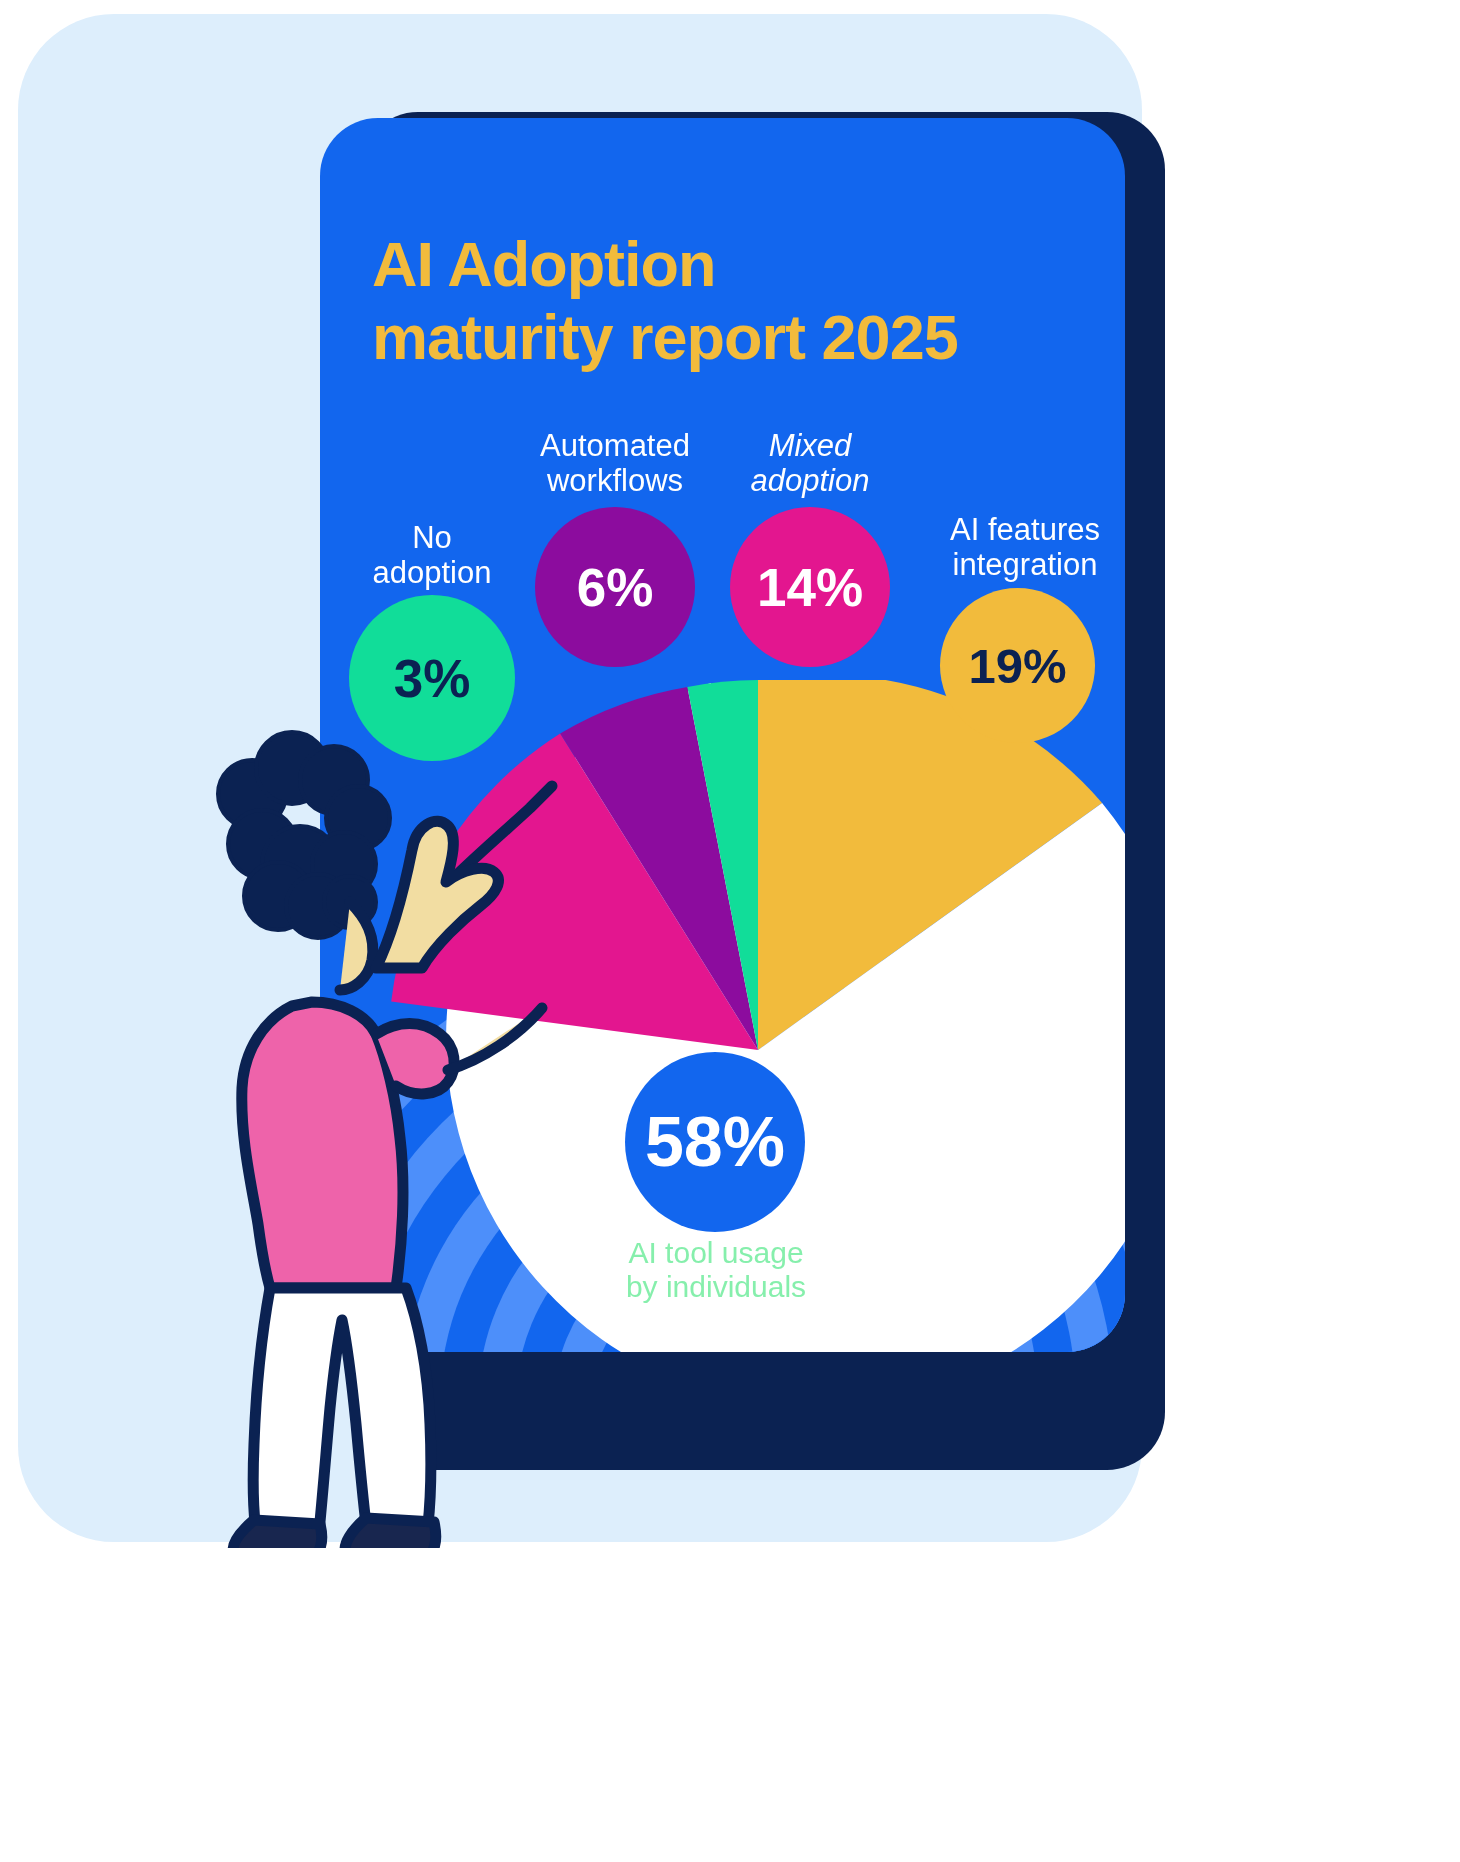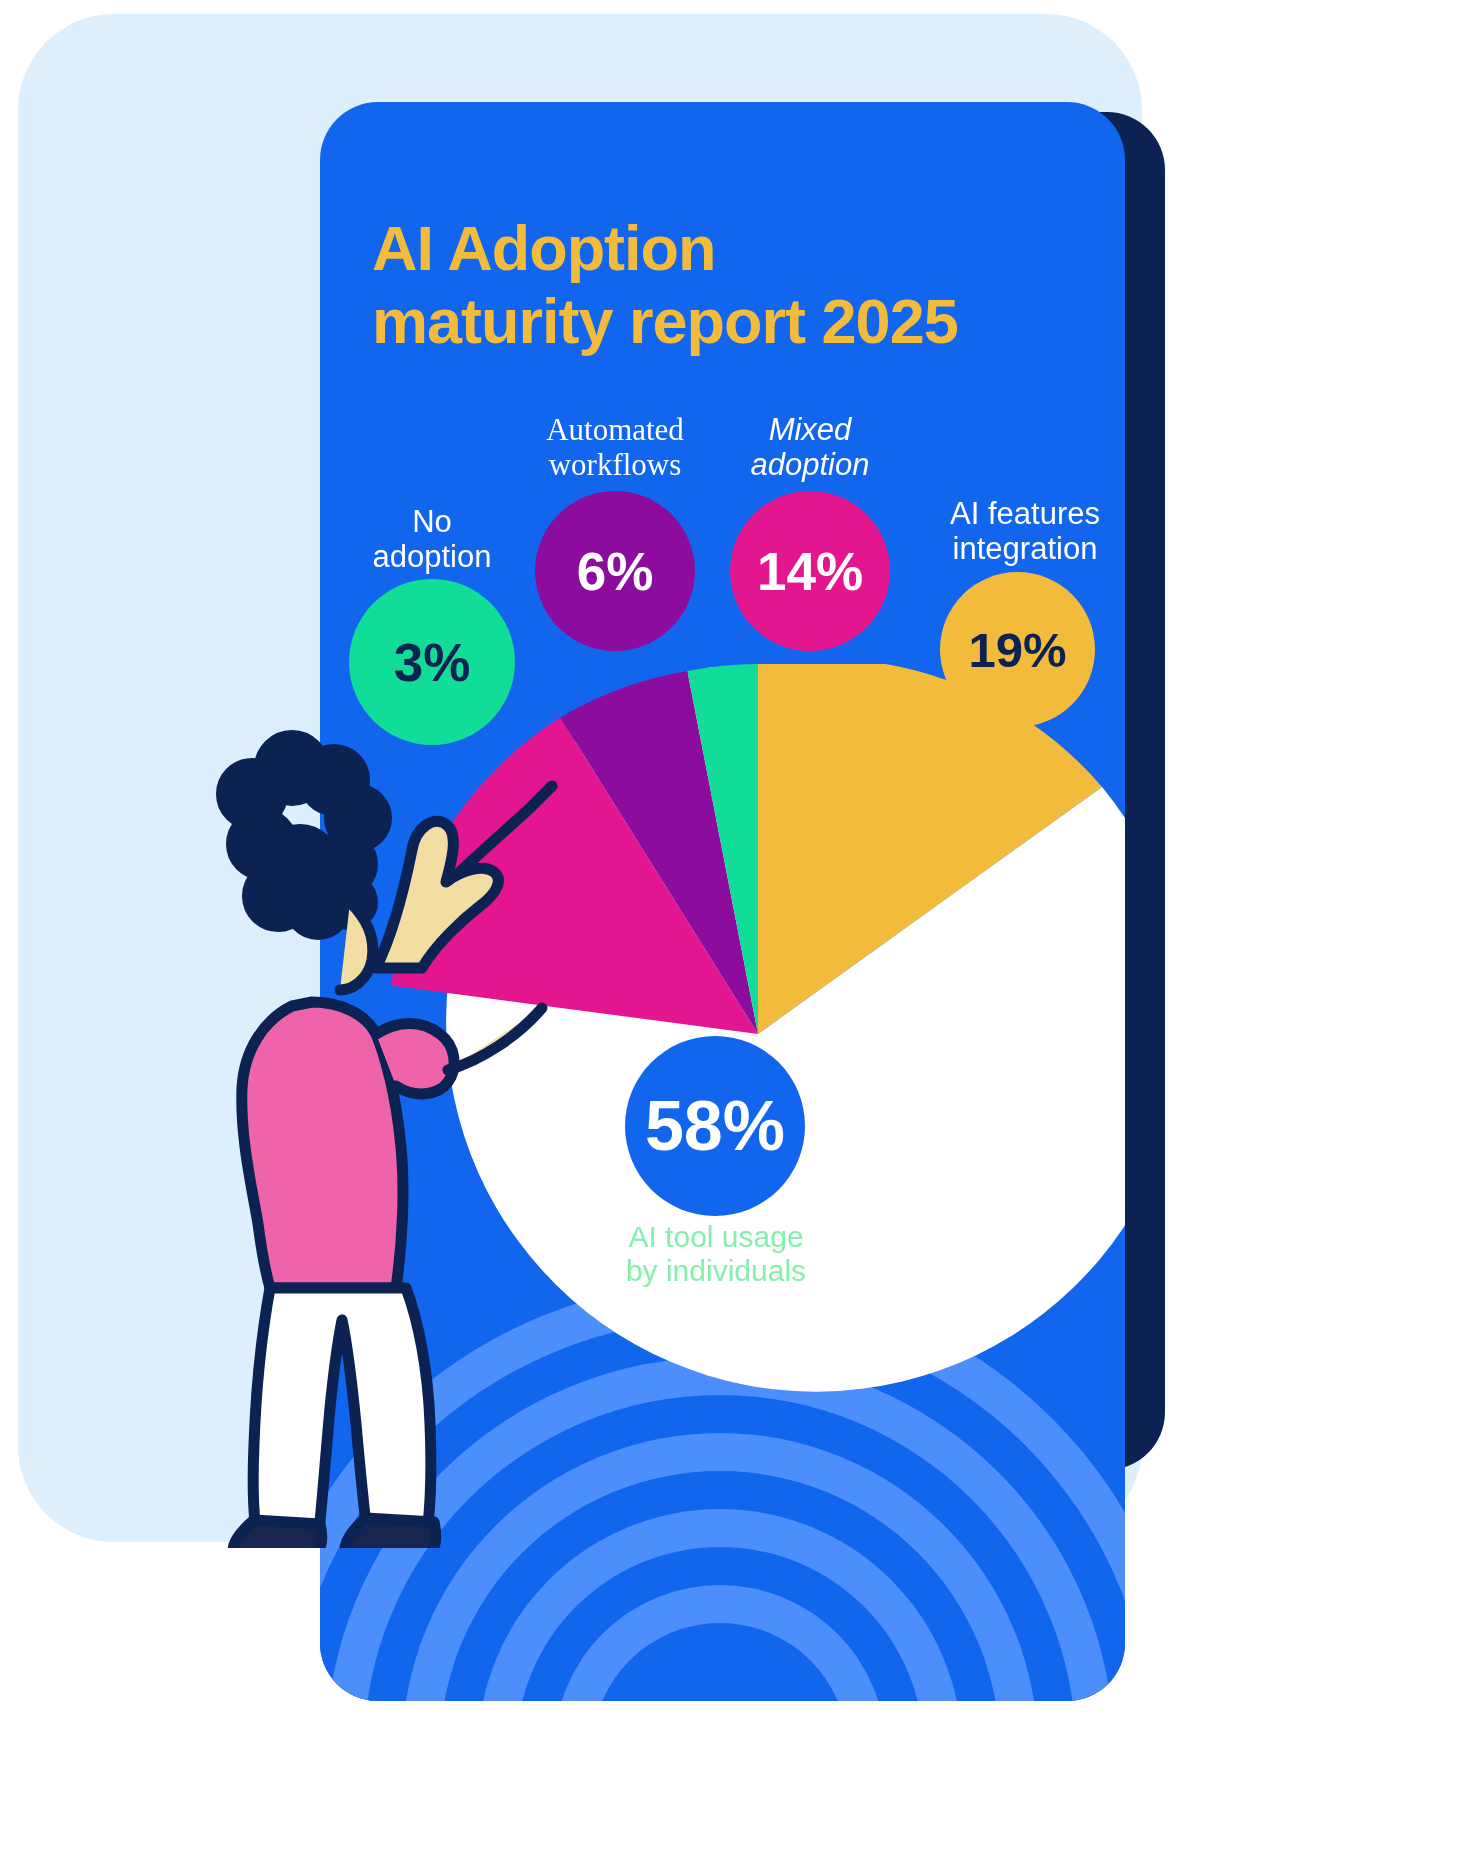--- a/index.html
+++ b/index.html
@@ -8,21 +8,21 @@
   #stage{position:relative;width:1460px;height:1862px;}
 
   
   .bg-panel{position:absolute;left:18px;top:14px;width:1124px;height:1528px;
             background:#ddeefc;border-radius:96px;}
 
   
   .card-shadow{position:absolute;left:360px;top:112px;width:805px;height:1358px;
                background:#0b2252;border-radius:58px;}
   
-  .card{position:absolute;left:320px;top:102px;width:805px;height:1599px;
+  .card{position:absolute;left:320px;top:118px;width:805px;height:1234px;
         background:#1266ee;border-radius:58px;overflow:hidden;}
 
   
   .waves{position:absolute;left:0;bottom:0;width:805px;height:420px;overflow:hidden;}
   .waves svg{position:absolute;left:0;bottom:0;}
 
   
   .title{position:absolute;left:52px;top:110px;width:730px;
          color:#f2bb3c;font-weight:bold;font-size:63px;line-height:1.16;
          letter-spacing:-1px;}
@@ -31,21 +31,21 @@
   
   .badge{position:absolute;border-radius:50%;display:flex;align-items:center;
          justify-content:center;font-weight:bold;}
   .badge-label{position:absolute;color:#ffffff;font-size:31px;line-height:1.12;
                text-align:center;}
 
   .b-green{left:29px;top:477px;width:166px;height:166px;background:#11dd99;color:#0b2252;font-size:53px;}
   .l-green{left:16px;top:403px;width:192px;}
 
   .b-purple{left:215px;top:389px;width:160px;height:160px;background:#8c0c9e;color:#fff;font-size:53px;}
-  .l-purple{left:195px;top:311px;width:200px;font-family:Liberation Serif, serif;}
+  .l-purple{left:195px;top:311px;width:200px;}
 
   .b-magenta{left:410px;top:389px;width:160px;height:160px;background:#e3168f;color:#fff;font-size:53px;}
   .l-magenta{left:400px;top:311px;width:180px;font-style:italic;}
 
   .b-yellow{left:620px;top:470px;width:155px;height:155px;background:#f2bb3c;color:#0b2252;font-size:49px;}
   .l-yellow{left:610px;top:395px;width:190px;}
 
   
   .pie-wrap{position:absolute;left:68px;top:562px;width:740px;height:740px;}
 

